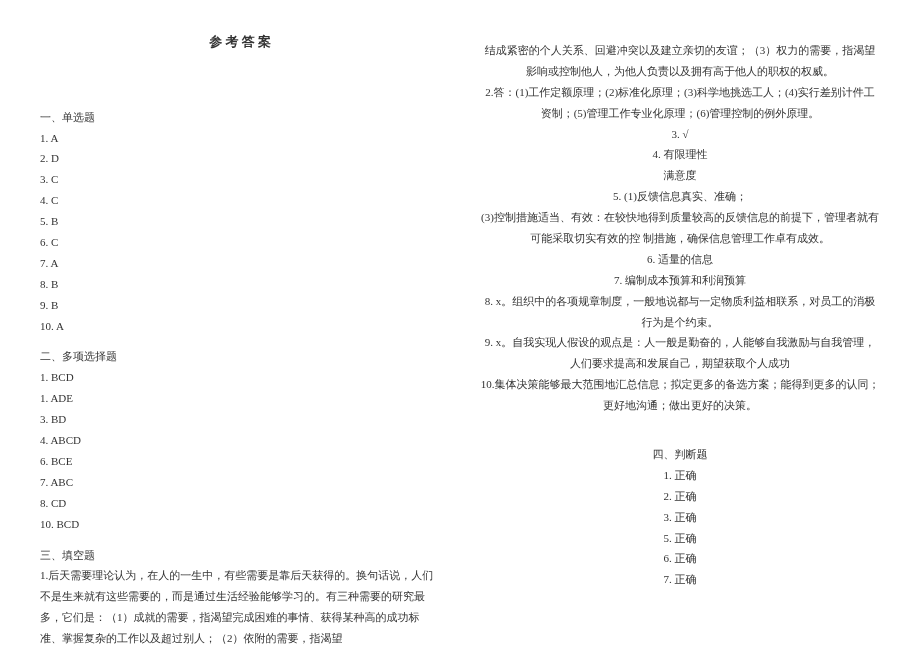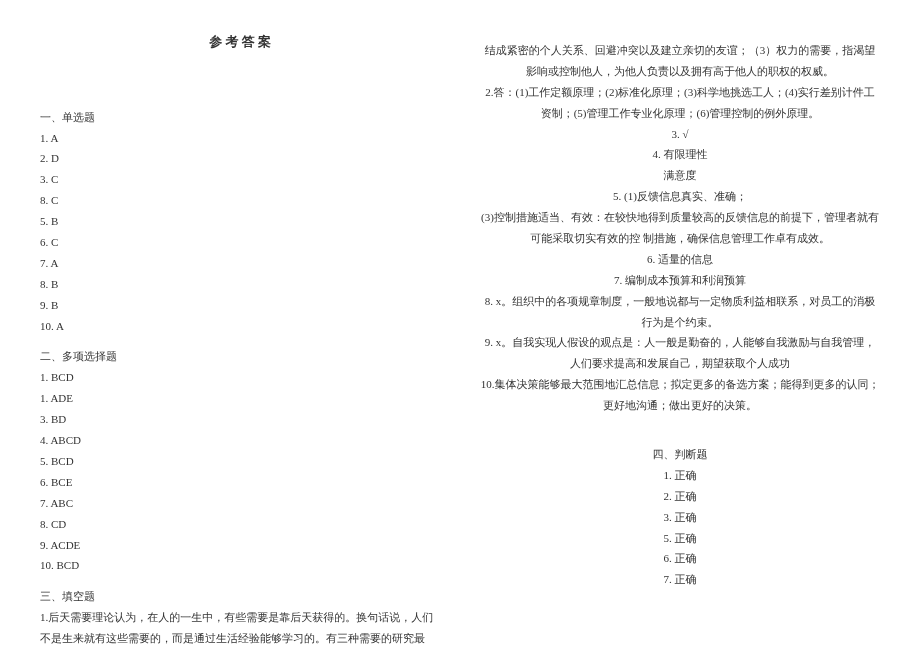--- a/index.html
+++ b/index.html
@@ -45,38 +45,36 @@
 </head>
 <body>
 
 <div class="column">
   <div class="title">参 考 答 案</div>
 
   <div class="section-heading">一、单选题</div>
   <div class="line">1. A</div>
   <div class="line">2. D</div>
   <div class="line">3. C</div>
-  <div class="line">8. C</div>
+  <div class="line">4. C</div>
   <div class="line">5. B</div>
   <div class="line">6. C</div>
   <div class="line">7. A</div>
   <div class="line">8. B</div>
   <div class="line">9. B</div>
   <div class="line">10. A</div>
 
   <div class="section-heading">二、多项选择题</div>
   <div class="line">1. BCD</div>
   <div class="line">1. ADE</div>
   <div class="line">3. BD</div>
   <div class="line">4. ABCD</div>
-  <div class="line">5. BCD</div>
   <div class="line">6. BCE</div>
   <div class="line">7. ABC</div>
   <div class="line">8. CD</div>
-  <div class="line">9. ACDE</div>
   <div class="line">10. BCD</div>
 
   <div class="section-heading">三、填空题</div>
   <div class="line">1.后天需要理论认为，在人的一生中，有些需要是靠后天获得的。换句话说，人们不是生来就有这些需要的，而是通过生活经验能够学习的。有三种需要的研究最多，它们是：（1）成就的需要，指渴望完成困难的事情、获得某种高的成功标准、掌握复杂的工作以及超过别人；（2）依附的需要，指渴望</div>
 </div>
 
 <div class="column col2-start">
   <div class="line">结成紧密的个人关系、回避冲突以及建立亲切的友谊；（3）权力的需要，指渴望影响或控制他人，为他人负责以及拥有高于他人的职权的权威。</div>
   <div class="line">2.答：(1)工作定额原理；(2)标准化原理；(3)科学地挑选工人；(4)实行差别计件工资制；(5)管理工作专业化原理；(6)管理控制的例外原理。</div>
   <div class="line">3. √</div>

